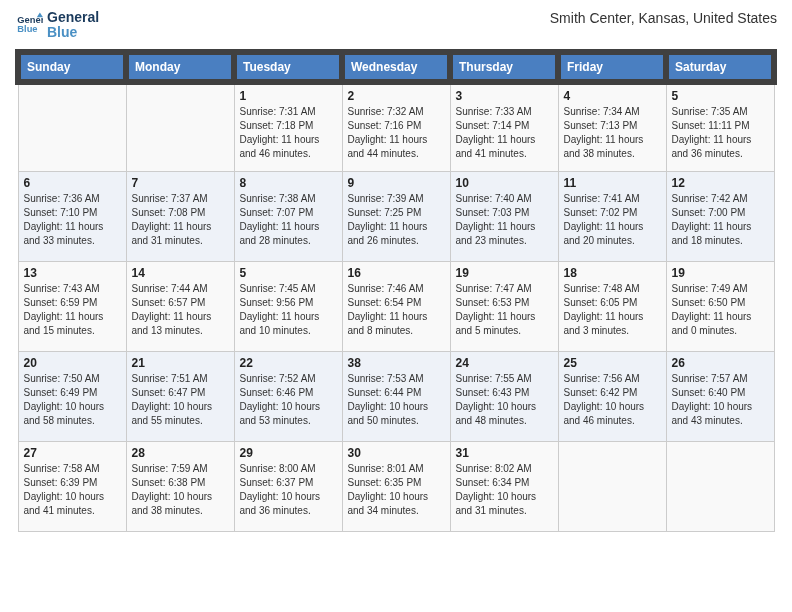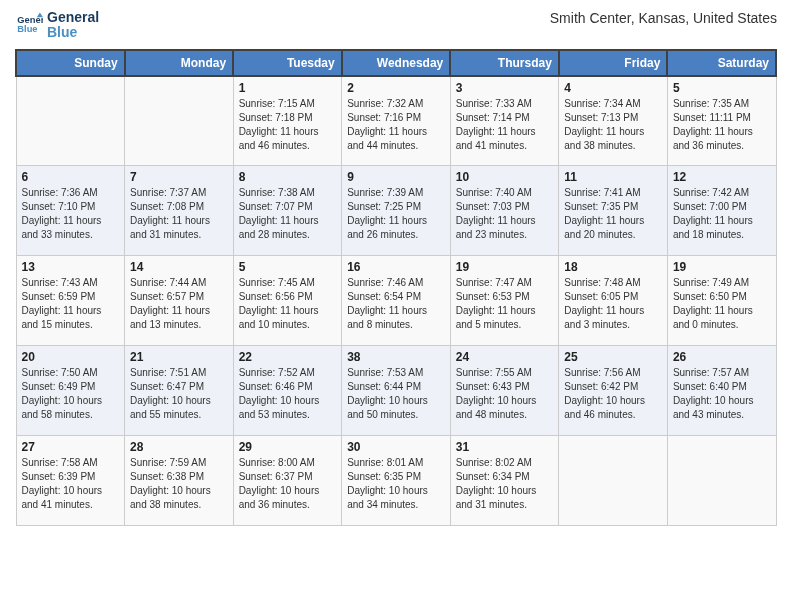--- a/index.html
+++ b/index.html
@@ -50,25 +50,25 @@
       color: #333;
     }
     table {
       width: 100%;
       border-collapse: collapse;
       font-size: 10.5px;
     }
     thead tr th {
       background-color: #4a7fc1;
       color: #fff;
-      text-align: right;
+      text-align: left;
       padding: 5px 6px;
       font-size: 12px;
       font-weight: bold;
-      border: 2px solid #404040;
+      border: 6px solid #404040;
     }
     tbody tr td {
       border: 1px solid #ccc;
       vertical-align: top;
       padding: 4px 5px;
       min-height: 80px;
       height: 90px;
       color: #222;
       width: 14.28%;
     }
@@ -128,21 +128,21 @@
           <th>Friday</th>
           <th>Saturday</th>
         </tr>
     </thead>
     <tbody id="calendar-body">
         <tr>
           <td class="empty"></td>
           <td class="empty"></td>
           <td>
             <span class="day-num">1</span>
-            <div class="day-info">Sunrise: 7:15 AM
+            <div class="day-info">Sunrise: 7:31 AM
 Sunset: 7:18 PM
 Daylight: 11 hours and 46 minutes.</div>
           </td>
           <td>
             <span class="day-num">2</span>
             <div class="day-info">Sunrise: 7:32 AM
 Sunset: 7:16 PM
 Daylight: 11 hours and 44 minutes.</div>
           </td>
           <td>
@@ -191,21 +191,21 @@
           </td>
           <td>
             <span class="day-num">10</span>
             <div class="day-info">Sunrise: 7:40 AM
 Sunset: 7:03 PM
 Daylight: 11 hours and 23 minutes.</div>
           </td>
           <td>
             <span class="day-num">11</span>
             <div class="day-info">Sunrise: 7:41 AM
-Sunset: 7:35 PM
+Sunset: 7:02 PM
 Daylight: 11 hours and 20 minutes.</div>
           </td>
           <td>
             <span class="day-num">12</span>
             <div class="day-info">Sunrise: 7:42 AM
 Sunset: 7:00 PM
 Daylight: 11 hours and 18 minutes.</div>
           </td>
         </tr>
         <tr>
@@ -217,21 +217,21 @@
           </td>
           <td>
             <span class="day-num">14</span>
             <div class="day-info">Sunrise: 7:44 AM
 Sunset: 6:57 PM
 Daylight: 11 hours and 13 minutes.</div>
           </td>
           <td>
             <span class="day-num">5</span>
             <div class="day-info">Sunrise: 7:45 AM
-Sunset: 6:56 PM
+Sunset: 9:56 PM
 Daylight: 11 hours and 10 minutes.</div>
           </td>
           <td>
             <span class="day-num">16</span>
             <div class="day-info">Sunrise: 7:46 AM
 Sunset: 6:54 PM
 Daylight: 11 hours and 8 minutes.</div>
           </td>
           <td>
             <span class="day-num">19</span>

